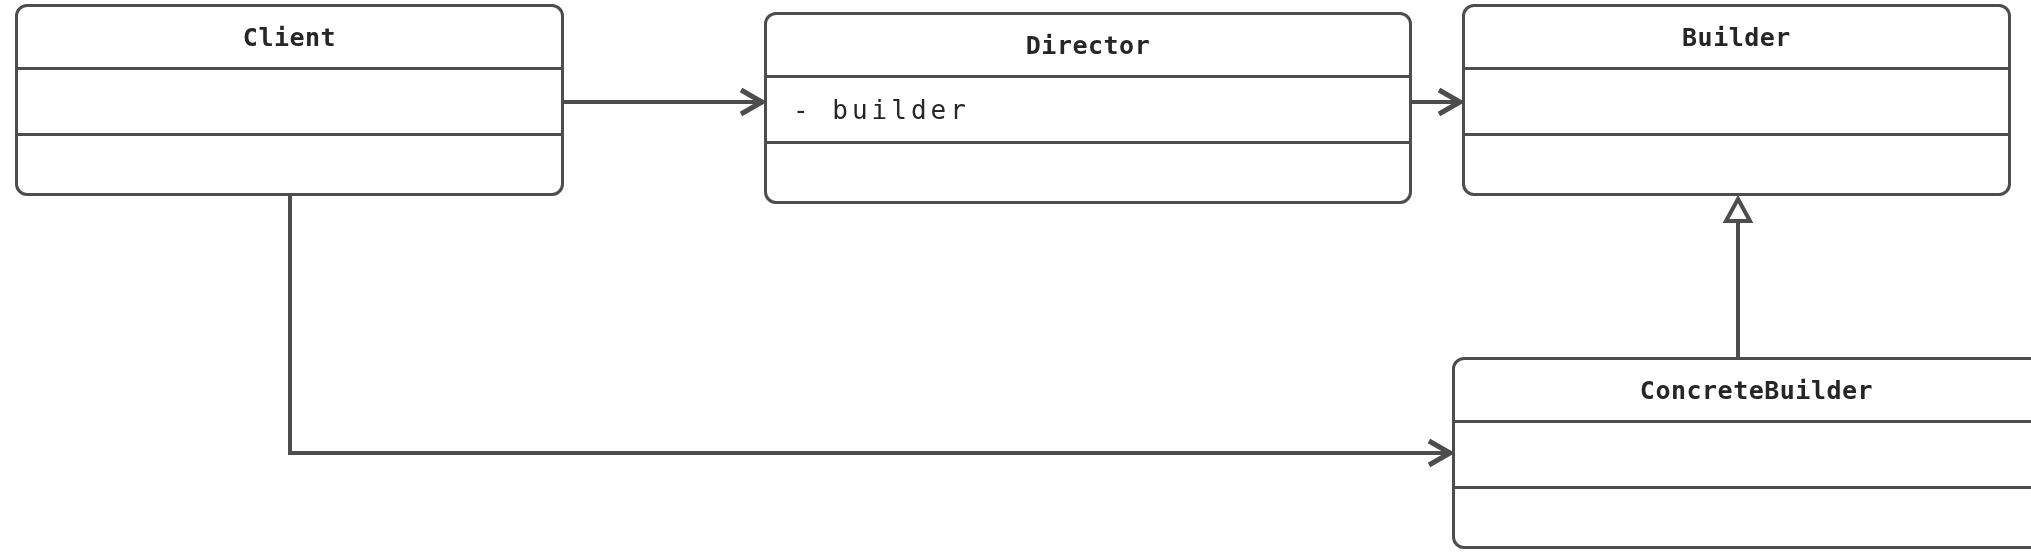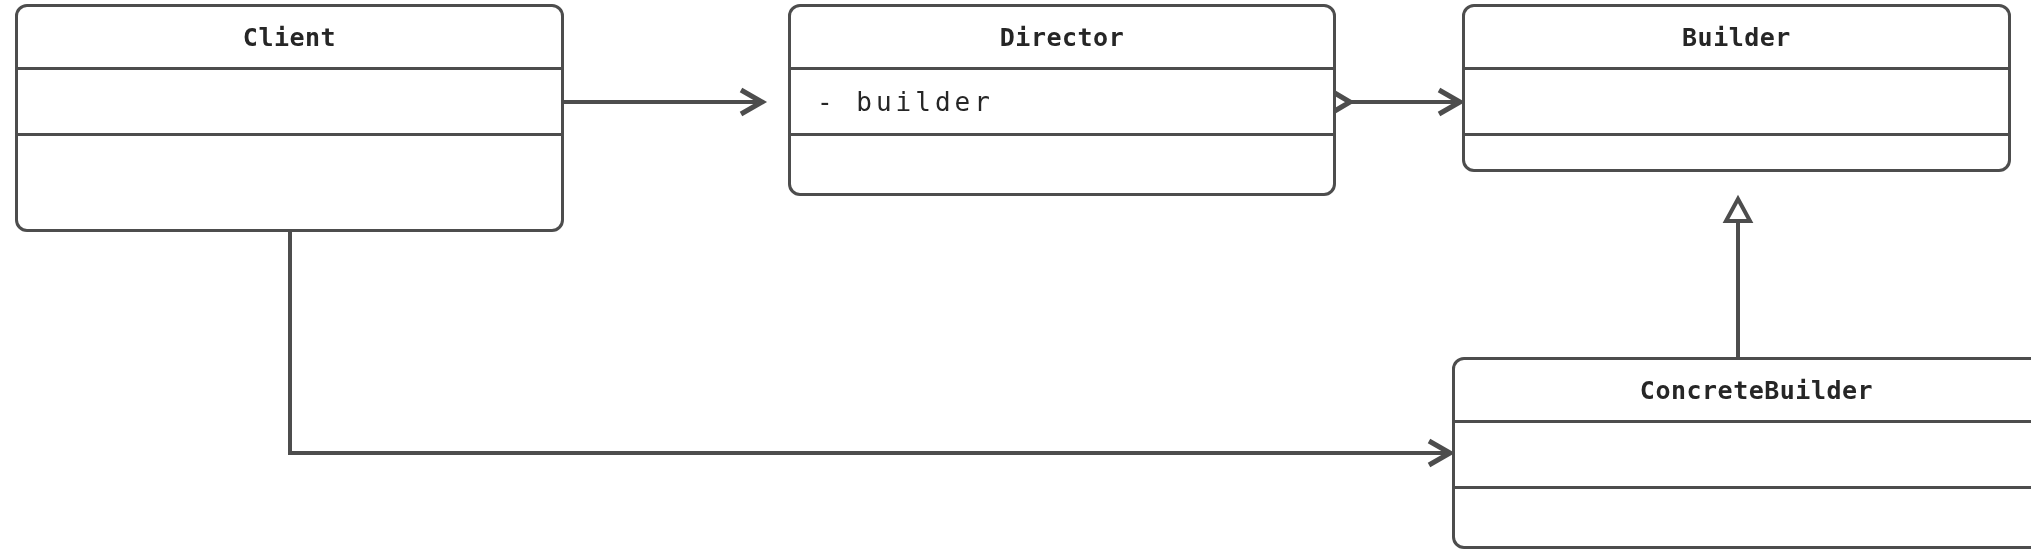--- a/index.html
+++ b/index.html
@@ -96,35 +96,35 @@
       <line class="stroke-line" x1="1738" y1="357" x2="1738" y2="220"></line>
       <polygon class="hollow-shape" stroke-width="4" points="1738,199 1726,221 1750,221"></polygon>
     </g>
 
     <g>
       <path class="stroke-line" d="M 290 194 L 290 453 L 1445 453"></path>
       <path class="arrow-head" d="M 1429 441 L 1450 453 L 1429 465"></path>
     </g>
   </svg>
 
-  <div class="class-box" style="left:15px; top:4px; width:549px; height:228px;">
+  <div class="class-box" style="left:15px; top:4px; width:549px; height:192px;">
     <div class="compartment title">Client</div>
     <div class="compartment attrs"></div>
     <div class="compartment methods"></div>
   </div>
 
-  <div class="class-box" style="left:764px; top:4px; width:548px; height:192px;margin-left:24px;">
+  <div class="class-box" style="left:764px; top:12px; width:648px; height:192px;">
     <div class="compartment title">Director</div>
     <div class="compartment attrs">
       <span>- builder</span>
     </div>
     <div class="compartment methods"></div>
   </div>
 
-  <div class="class-box" style="left:1462px; top:4px; width:549px; height:168px;text-align:center;">
+  <div class="class-box" style="left:1462px; top:4px; width:549px; height:192px;text-align:center;">
     <div class="compartment title">Builder</div>
     <div class="compartment attrs"></div>
     <div class="compartment methods"></div>
   </div>
 
   <div class="class-box" style="left:1452px; top:357px; width:609px; height:192px;">
     <div class="compartment title">ConcreteBuilder</div>
     <div class="compartment attrs"></div>
     <div class="compartment methods"></div>
   </div>

